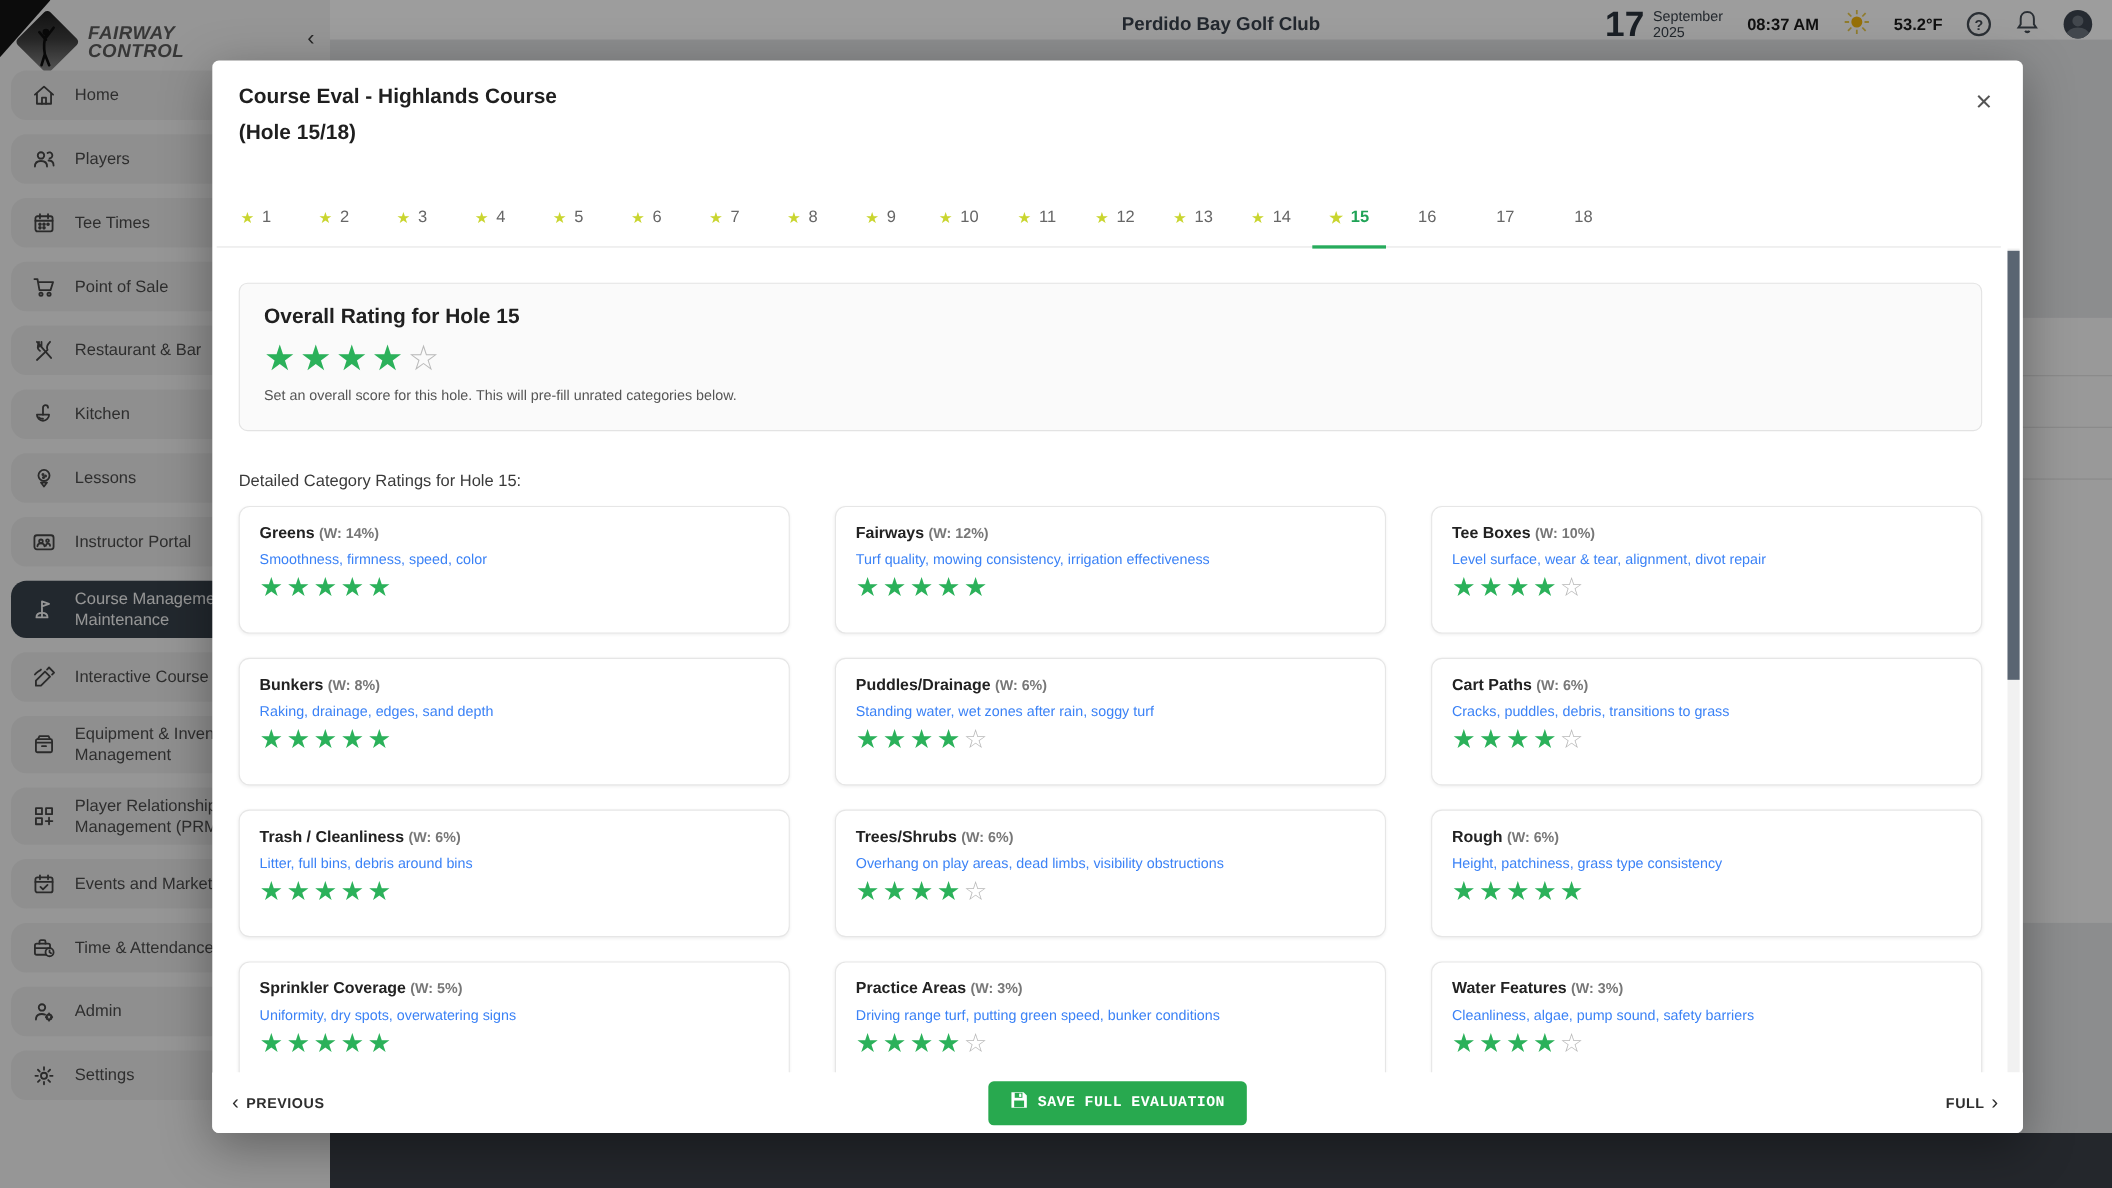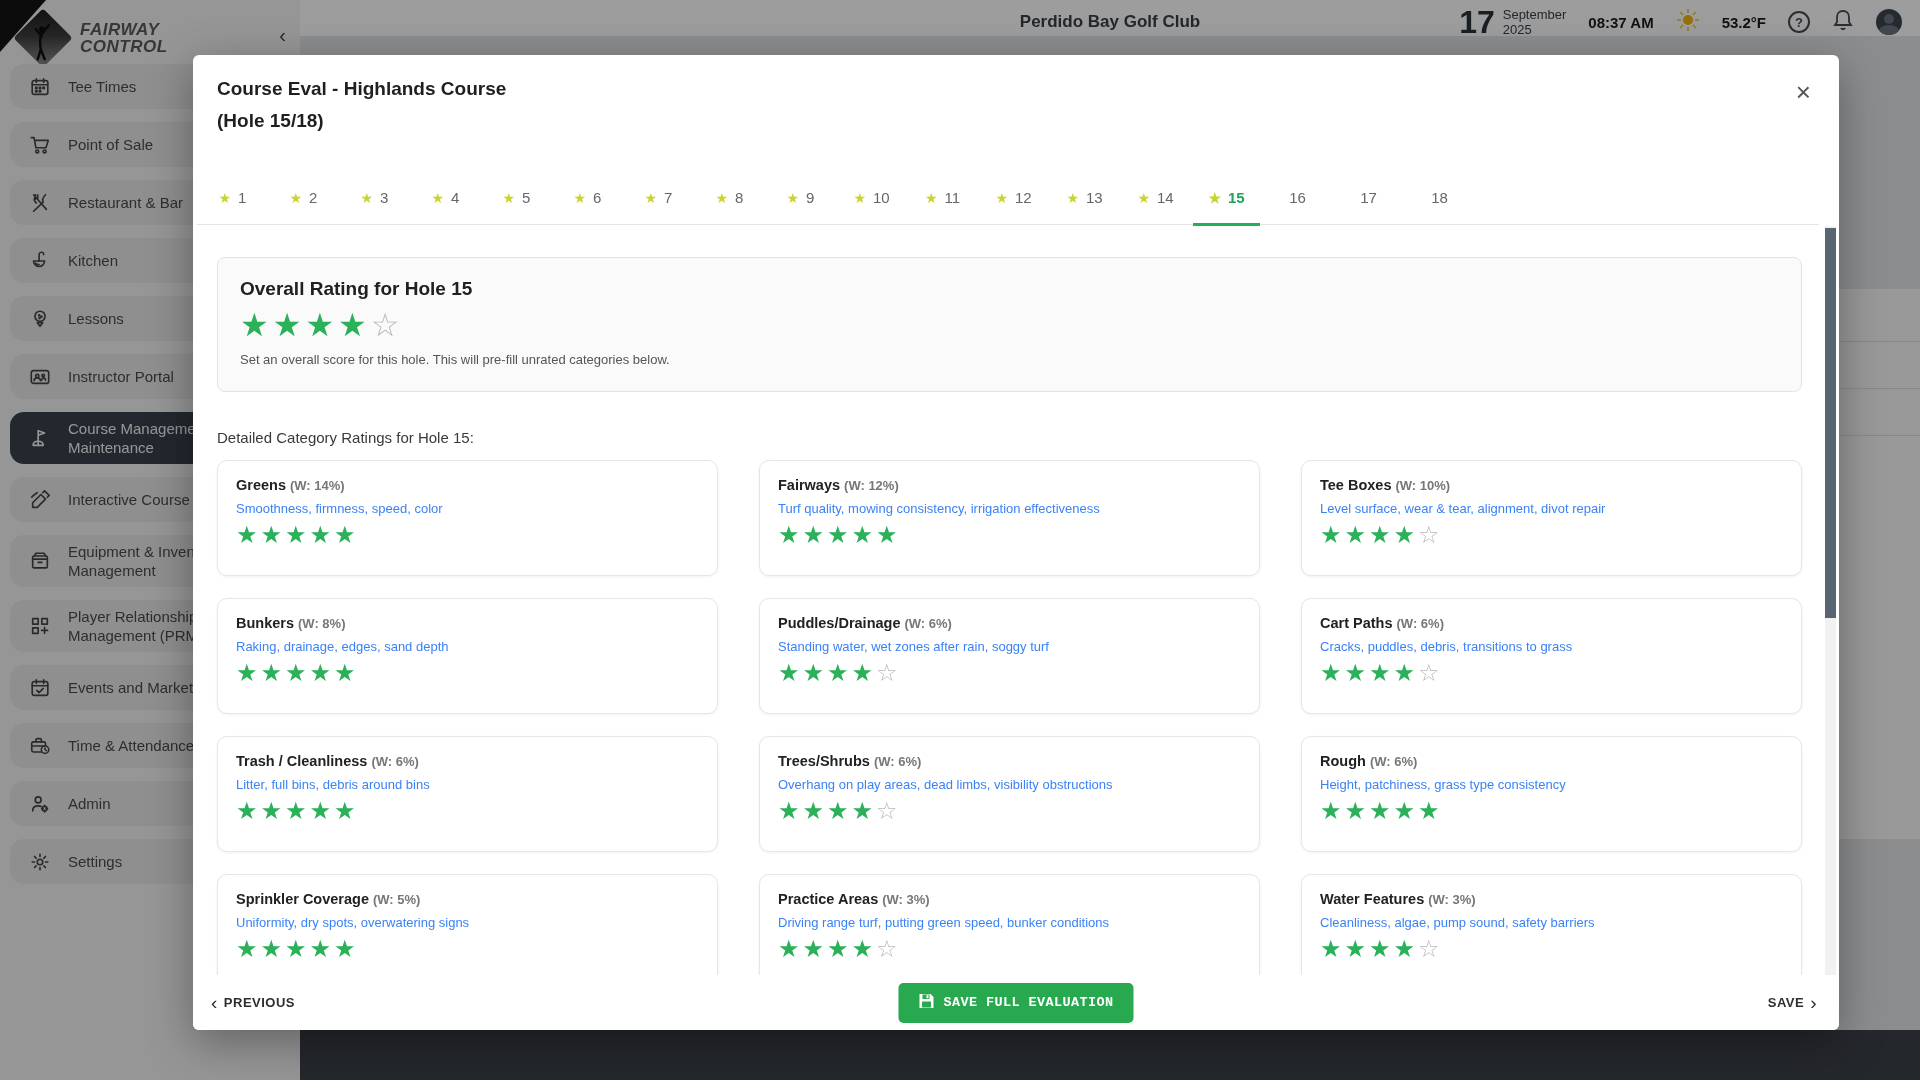--- a/index.html
+++ b/index.html
@@ -117,20 +117,40 @@
           <path d="M26 13 C24 18 24 24 25 30 L22 40 M25 30 L29 40 M26 15 L33 6 M26 17 L20 10" stroke="#0d0d0d" stroke-width="2.4" fill="none" stroke-linecap="round"></path>
         </svg>
       </div>
       <div class="logo-text">
         <div>FAIRWAY</div>
         <div>CONTROL</div>
       </div>
     </div>
     <div class="collapse-btn">‹</div>
     <div class="nav">
+        <div class="side-item">
+          <span class="ic">
+            <svg width="22" height="22" viewBox="0 0 24 24" fill="none" stroke-width="1.8" stroke-linecap="round" stroke-linejoin="round">
+              <path d="M3 11 L12 3 L21 11"></path>
+              <path d="M5 10 V20 H19 V10"></path>
+              <path d="M10 20 V14 H14 V20"></path>
+            </svg>
+          </span>
+          <span class="lbl">Home</span>
+        </div>
+        <div class="side-item">
+          <span class="ic">
+            <svg width="22" height="22" viewBox="0 0 24 24" fill="none" stroke-width="1.8" stroke-linecap="round" stroke-linejoin="round">
+              <circle cx="9" cy="8" r="3.2"></circle>
+              <path d="M3 19 C3 15 6 13.5 9 13.5 C12 13.5 15 15 15 19"></path>
+              <path d="M15.5 5.5 a3 3 0 1 1 2 5.4 M16.5 13 C19.5 13 21.5 15 21.5 18"></path>
+            </svg>
+          </span>
+          <span class="lbl">Players</span>
+        </div>
         <div class="side-item">
           <span class="ic">
             <svg width="22" height="22" viewBox="0 0 24 24" fill="none" stroke-width="1.8" stroke-linecap="round" stroke-linejoin="round">
               <rect x="3.5" y="5" width="17" height="15" rx="2"></rect>
               <path d="M8 3 V7 M16 3 V7 M3.5 9.5 H20.5"></path>
               <circle cx="8" cy="13" r=".9" fill="#444"></circle>
               <circle cx="12" cy="13" r=".9" fill="#444"></circle>
               <circle cx="16" cy="13" r=".9" fill="#444"></circle>
               <circle cx="8" cy="16.5" r=".9" fill="#444"></circle>
               <circle cx="12" cy="16.5" r=".9" fill="#444"></circle>
@@ -495,17 +515,17 @@
         <svg width="16" height="16" viewBox="0 0 16 16">
           <path d="M1 1 H12 L15 4 V15 H1 Z" fill="#fff"></path>
           <rect x="4" y="1.5" width="7" height="4.5" fill="#28a94f"></rect>
           <rect x="8" y="2.2" width="2" height="3" fill="#fff"></rect>
           <rect x="3.5" y="8.5" width="9" height="6" fill="#28a94f"></rect>
         </svg>
       </span>
       <span>SAVE FULL EVALUATION</span>
     </button>
     <div class="next-btn">
-      <span>SAVE</span>
+      <span>FULL</span>
       <span class="chev">›</span>
     </div>
   </div>
 </div>
 
 </body></html>

